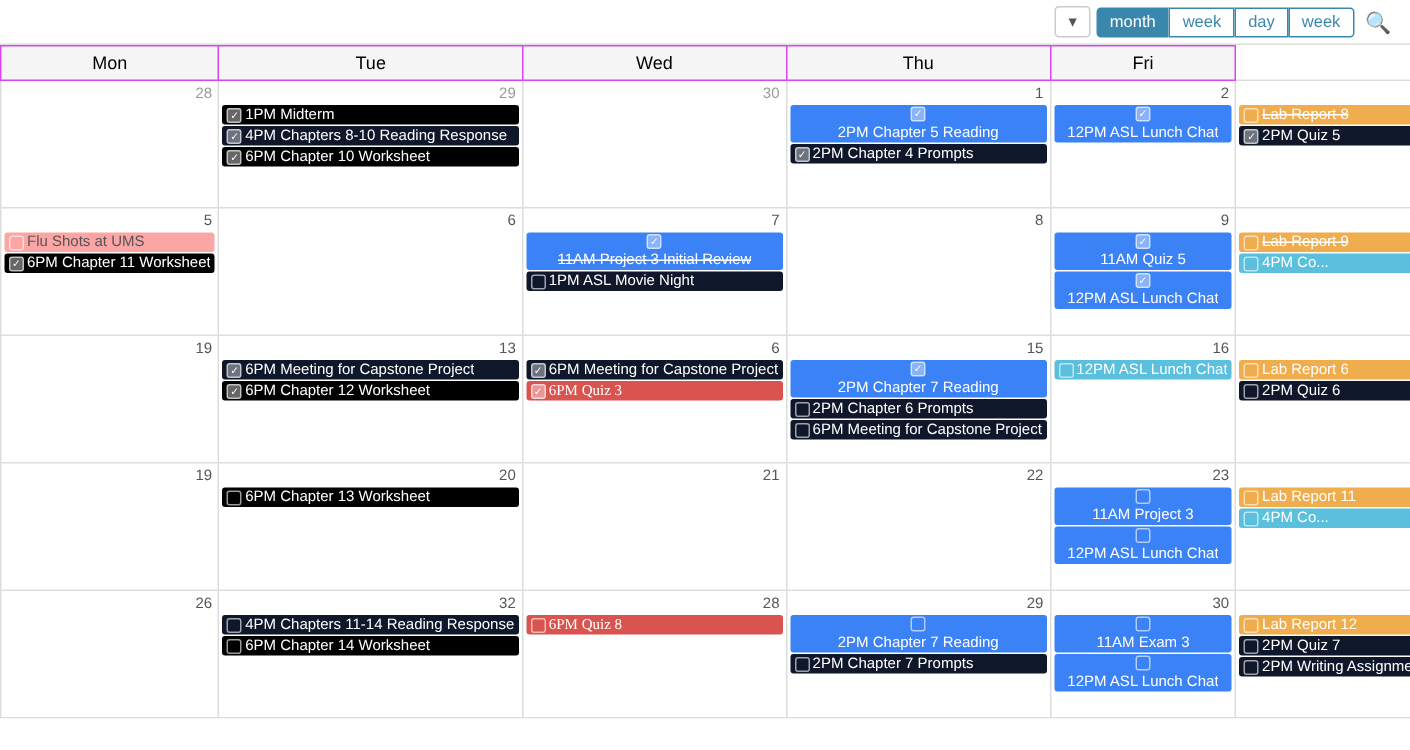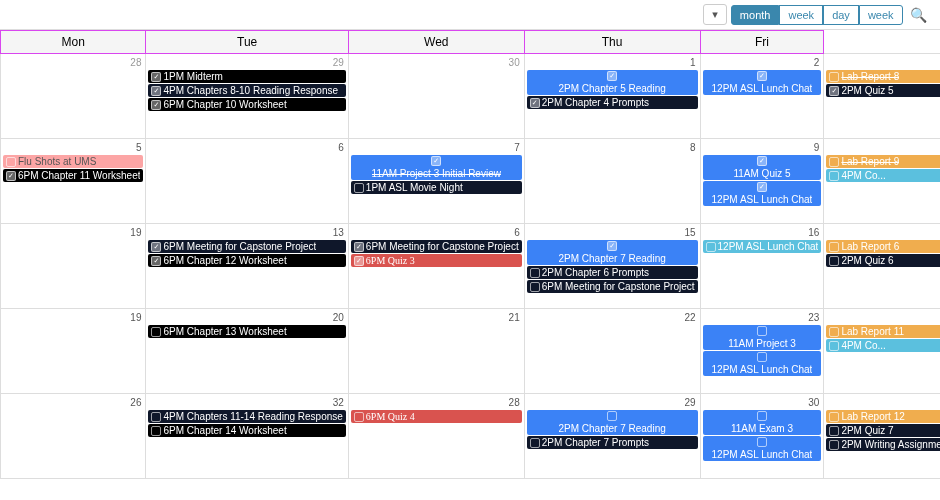--- a/index.html
+++ b/index.html
@@ -385,21 +385,21 @@
             </div>
             <div class="event ev-pink">
               <span class="event-check"></span>
               <span class="event-text">6PM Chapter 14 Worksheet</span>
             </div>
           </td>
           <td>
             <div class="day-num in-month">28</div>
             <div class="event ev-red">
               <span class="event-check"></span>
-              <span class="event-text">6PM Quiz 4</span>
+              <span class="event-text">6PM Quiz 8</span>
             </div>
           </td>
           <td>
             <div class="day-num in-month">29</div>
             <div class="event ev-green">
               <span class="event-check"></span>
               <span class="event-text">2PM Chapter 7 Reading</span>
             </div>
             <div class="event ev-blue">
               <span class="event-check"></span>

